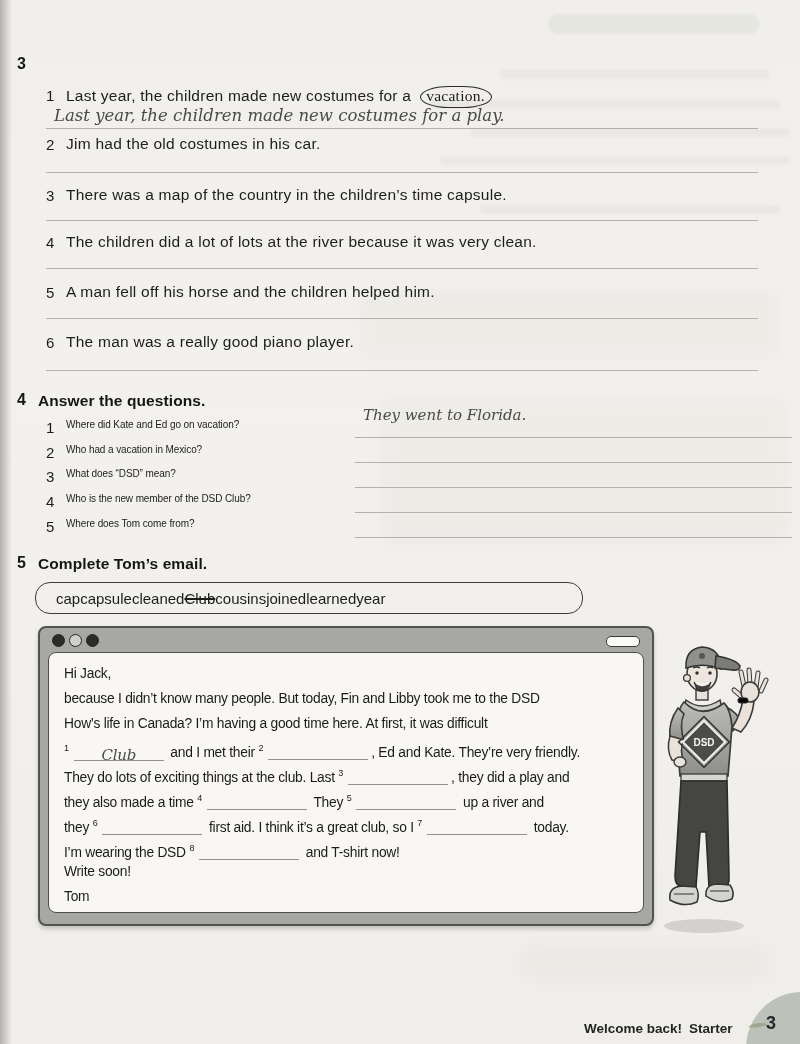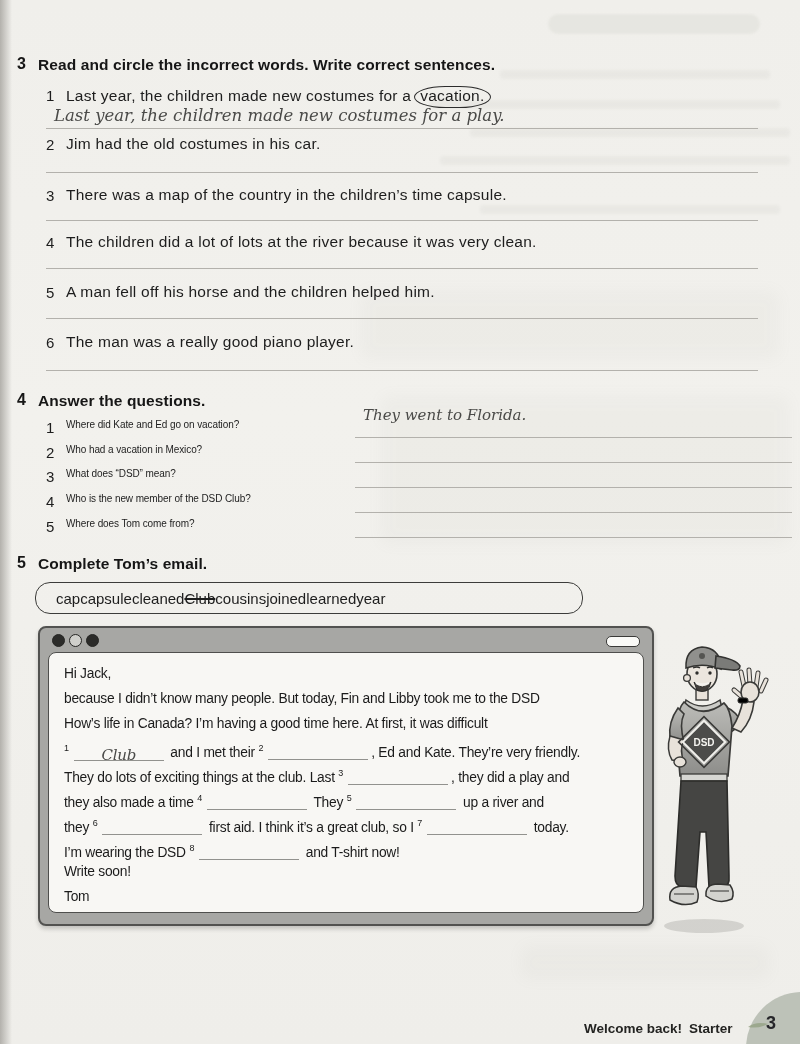--- a/index.html
+++ b/index.html
@@ -15,21 +15,21 @@
   .exnum{font-weight:700;font-size:16px;color:#161616;}
   .extitle{font-weight:700;font-size:15.5px;color:#161616;letter-spacing:.1px;white-space:nowrap;}
   .inum{font-size:15px;color:#1d1d1d;}
   .stext{font-size:15.5px;letter-spacing:.25px;white-space:nowrap;color:#1d1d1d;}
   .q{font-size:10px;letter-spacing:-.1px;white-space:nowrap;color:#1d1d1d;}
   .wline{border-bottom:1.3px solid #b3b1ac;height:0;}
   .hand{font-family:"DejaVu Serif",serif;font-style:italic;color:#4a4a48;}
   .hand3{font-size:16.5px;white-space:nowrap;}
   .hand4{font-size:15px;white-space:nowrap;}
   .circle{display:inline-block;border:1.5px solid #2c2c2c;border-radius:50%/62%;
-    padding:0 6px 2px 5px;margin-left:3px;}
+    padding:0 6px 2px 5px;margin-left:9px;font-family:Liberation Serif, serif;}
   .bank{left:35px;top:582px;width:506px;height:30px;border:1.6px solid #3c3c3a;
     border-radius:15px;display:flex;align-items:center;
     padding:0 20px;font-size:15px;color:#1d1d1d;}
   .crossed{text-decoration:line-through;text-decoration-thickness:1.5px;}
   .ewin{left:38px;top:626px;width:616px;height:300px;background:#a7a7a4;
     border:2px solid #525250;border-radius:8px;box-shadow:0 3px 4px rgba(40,40,35,.22);box-sizing:border-box;}
   .dot{position:absolute;top:6px;width:13px;height:13px;border-radius:50%;border:1.5px solid #262624;box-sizing:border-box;}
   .dotdark{background:#2b2b29;}
   .dotlight{background:#cfcfcb;}
   .minbtn{position:absolute;top:8px;right:12px;width:34px;height:11px;background:#fafaf7;
@@ -57,21 +57,20 @@
   <div class="ghost" style="left:500px;top:70px;width:270px;height:9px;"></div>
   <div class="ghost" style="left:430px;top:100px;width:350px;height:9px;"></div>
   <div class="ghost" style="left:470px;top:128px;width:320px;height:9px;"></div>
   <div class="ghost" style="left:440px;top:156px;width:350px;height:9px;"></div>
   <div class="ghost" style="left:480px;top:205px;width:300px;height:9px;"></div>
   <div class="gblock" style="left:360px;top:290px;width:420px;height:70px;"></div>
   <div class="gblock" style="left:380px;top:395px;width:410px;height:150px;"></div>
   <div class="gblock" style="left:520px;top:945px;width:250px;height:35px;"></div>
 
   <div class="abs exnum" style="left:17px;top:55px;">3</div>
-  <div class="abs extitle" style="left:38px;top:56px;">Read and circle the incorrect words. Write correct sentences.</div>
 
   <div class="abs inum" style="left:46px;top:87px;">1</div>
   <div class="abs stext" style="left:66px;top:86px;"><span>Last year, the children made new costumes for a</span><span class="circle">vacation.</span></div>
   <div class="abs hand hand3" style="left:54px;top:106px;">Last year, the children made new costumes for a play.</div>
   <div class="abs wline" style="left:46px;top:128px;width:712px;"></div>
 
   <div class="abs inum" style="left:46px;top:136px;">2</div>
   <div class="abs stext" style="left:66px;top:135px;">Jim had the old costumes in his car.</div>
   <div class="abs wline" style="left:46px;top:172px;width:712px;"></div>
 

